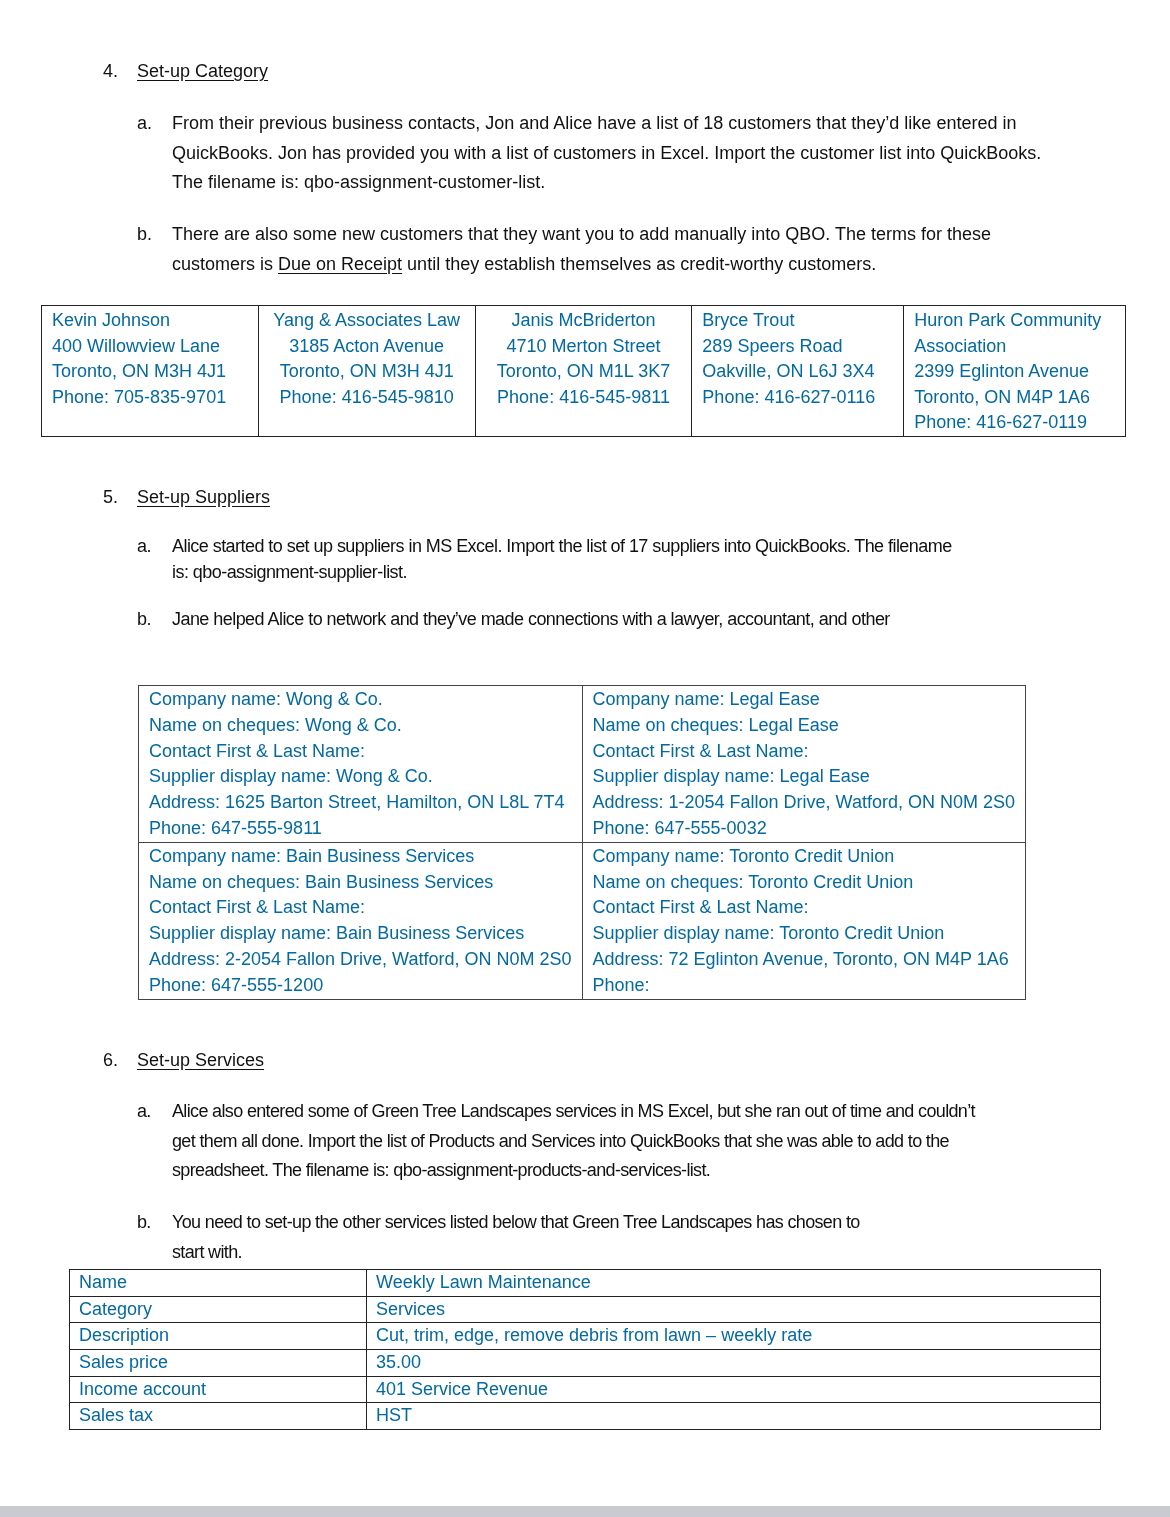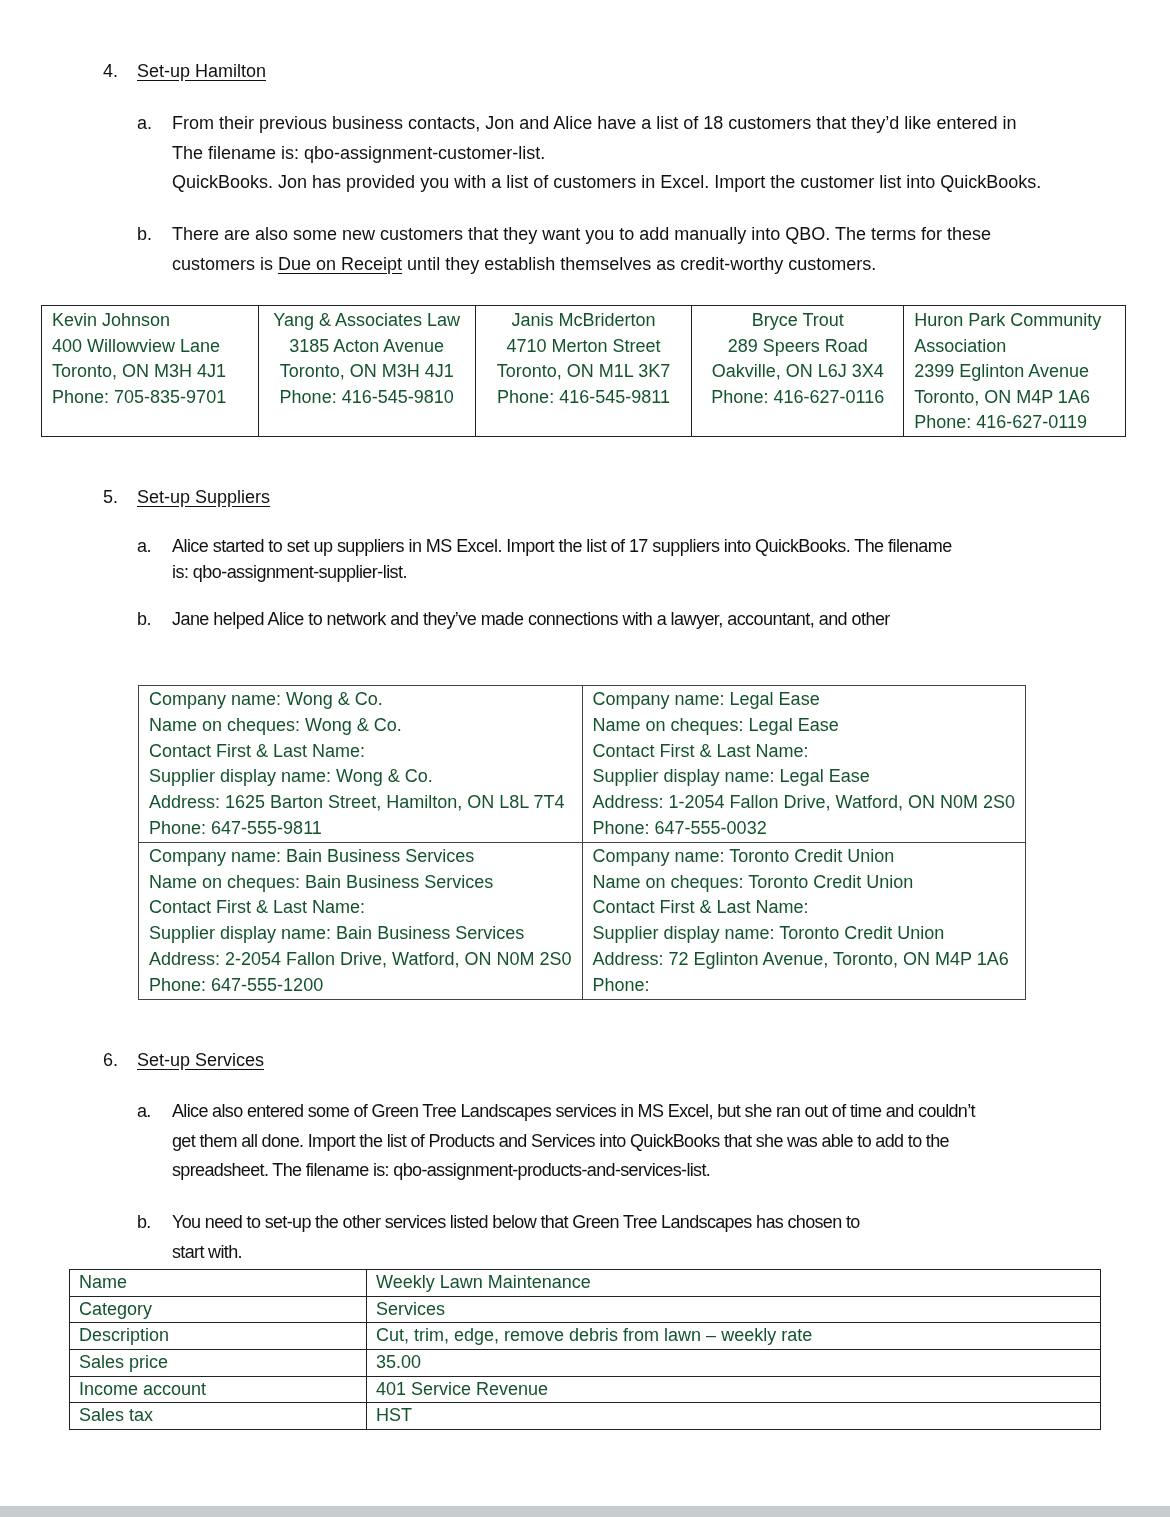--- a/index.html
+++ b/index.html
@@ -10,43 +10,43 @@
   .heading .num { display:inline-block; width:34px; }
   .heading .ttl { text-decoration:underline; text-underline-offset:3px; }
   .item { font-size:18px; line-height:29.5px; }
   .item .ltr { position:absolute; left:0; top:0; }
   .item .txt { margin-left:35px; display:block; }
   .item.cond { line-height:25.5px; letter-spacing:-0.55px; }
   .item.cond2 { line-height:29.5px; letter-spacing:-0.65px; }
   u.lnk { text-underline-offset:3px; }
 
   table { border-collapse:collapse; position:absolute; }
-  td { vertical-align:top; font-size:18px; color:#14532d;margin-top:48px; }
+  td { vertical-align:top; font-size:18px; color:#0369a1;margin-top:48px; }
 
   .cust td { border:1.3px solid #222; padding:2px 10px 0 10px; line-height:25.5px; height:125px; box-sizing:border-box; white-space:nowrap; }
   .cust td div { line-height:25.5px; }
 
   .supp td { border:1.3px solid #444; padding:1px 10px 0 10px; line-height:25.8px; white-space:nowrap; }
 
   .svc td { border:1.3px solid #222; padding:0 9px; line-height:25.5px; height:26.7px; box-sizing:border-box; white-space:nowrap; }
 
   .bottom-bar { position:absolute; left:0; top:1506px; width:1170px; height:11px; background:#c8ccd0; }
 </style>
 </head>
 <body>
 
 <div class="abs heading" style="left:103px; top:61px;">
-  <span class="num">4.</span><span class="ttl">Set-up Hamilton</span>
+  <span class="num">4.</span><span class="ttl">Set-up Category</span>
 </div>
 
 <div class="abs item" style="left:137px; top:109px; width:1000px;">
   <span class="ltr">a.</span>
   <span class="txt">From their previous business contacts, Jon and Alice have a list of 18 customers that they’d like entered in</span>
+  <span class="txt">QuickBooks. Jon has provided you with a list of customers in Excel. Import the customer list into QuickBooks.</span>
   <span class="txt">The filename is: qbo-assignment-customer-list.</span>
-  <span class="txt">QuickBooks. Jon has provided you with a list of customers in Excel. Import the customer list into QuickBooks.</span>
 </div>
 
 <div class="abs item" style="left:137px; top:220px; width:1000px;">
   <span class="ltr">b.</span>
   <span class="txt">There are also some new customers that they want you to add manually into QBO.  The terms for these</span>
   <span class="txt"><span>customers is </span><u class="lnk">Due on Receipt</u><span> until they establish themselves as credit-worthy customers.</span></span>
 </div>
 
 <table class="cust" style="left:41px; top:305px; width:1085px;">
   <tbody>
@@ -62,21 +62,21 @@
       <div>3185 Acton Avenue</div>
       <div>Toronto, ON M3H 4J1</div>
       <div>Phone: 416-545-9810</div>
     </td>
     <td style="width:217px;text-align:center;">
       <div>Janis McBriderton</div>
       <div>4710 Merton Street</div>
       <div>Toronto, ON M1L 3K7</div>
       <div>Phone: 416-545-9811</div>
     </td>
-    <td style="width:212px;text-align:center;">
+    <td style="width:212px;">
       <div>Bryce Trout</div>
       <div>289 Speers Road</div>
       <div>Oakville, ON L6J 3X4</div>
       <div>Phone: 416-627-0116</div>
     </td>
     <td style="width:222px;">
       <div>Huron Park Community</div>
       <div>Association</div>
       <div>2399 Eglinton Avenue</div>
       <div>Toronto, ON M4P 1A6</div>

